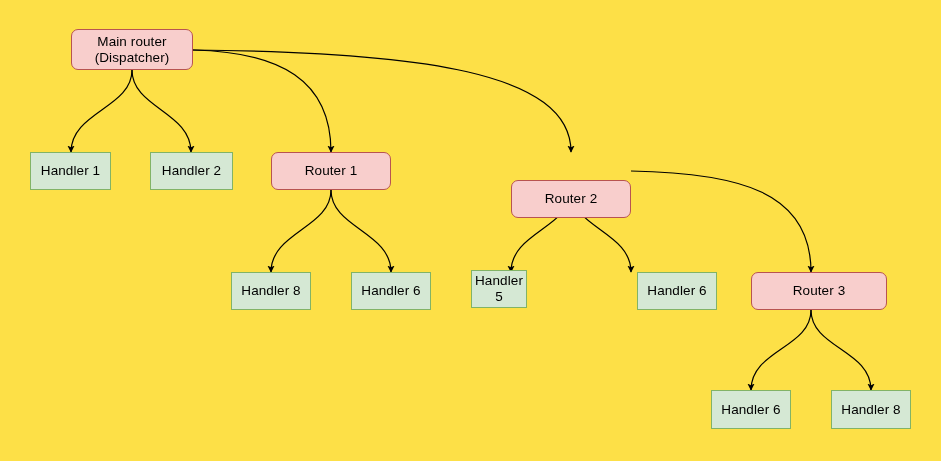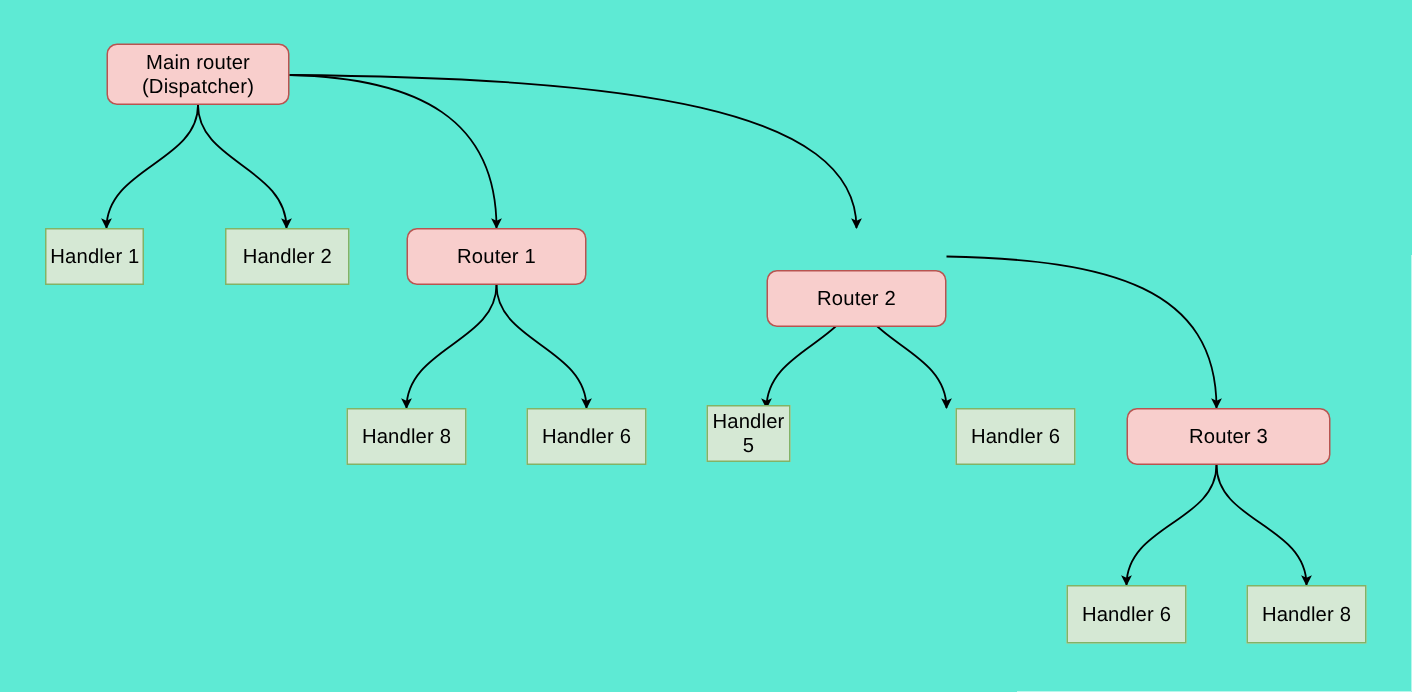--- a/index.html
+++ b/index.html
@@ -7,21 +7,21 @@
     padding: 0;
     background: #ffffff;
   }
   body {
     font-family: "Liberation Sans", sans-serif;
   }
   #canvas {
     position: relative;
     width: 941px;
     height: 461px;
-    background: #5eead4;
+    background: #fde047;
     overflow: hidden;
   }
   #edges {
     position: absolute;
     left: 0;
     top: 0;
     width: 941px;
     height: 461px;
     pointer-events: none;
   }
@@ -77,21 +77,21 @@
         <path d="M 811 310 C 811 348 751 350 751 390" marker-end="url(#arrowhead)"></path>
         <path d="M 811 310 C 811 348 871 350 871 390" marker-end="url(#arrowhead)"></path>
       </g>
   </svg>
 
   <div id="node-layer">
       <div class="node router" style="left: 71px; top: 29px; width: 122px; height: 41px;">
         <span class="label">Main router
 (Dispatcher)</span>
       </div>
-      <div class="node handler" style="left: 30px; top: 152px; width: 66px; height: 38px; justify-content: flex-end;">
+      <div class="node handler" style="left: 30px; top: 152px; width: 81px; height: 38px;">
         <span class="label">Handler 1</span>
       </div>
       <div class="node handler" style="left: 150px; top: 152px; width: 83px; height: 38px;">
         <span class="label">Handler 2</span>
       </div>
       <div class="node router" style="left: 271px; top: 152px; width: 120px; height: 38px;">
         <span class="label">Router 1</span>
       </div>
       <div class="node router" style="left: 511px; top: 152px; width: 120px; height: 38px; margin-top: 28px;">
         <span class="label">Router 2</span>

